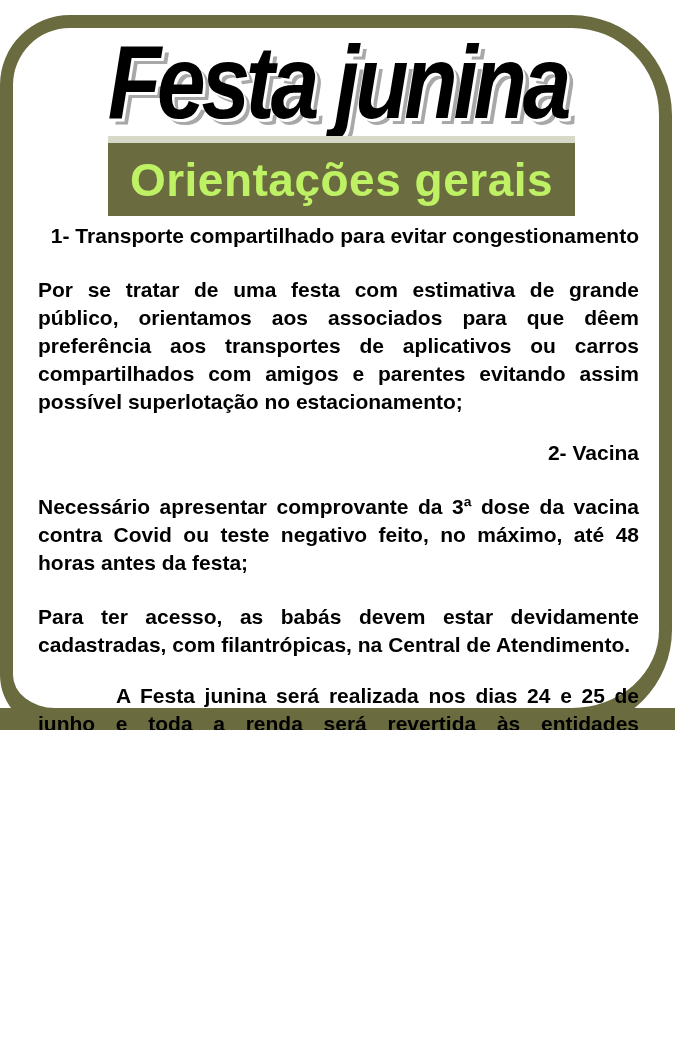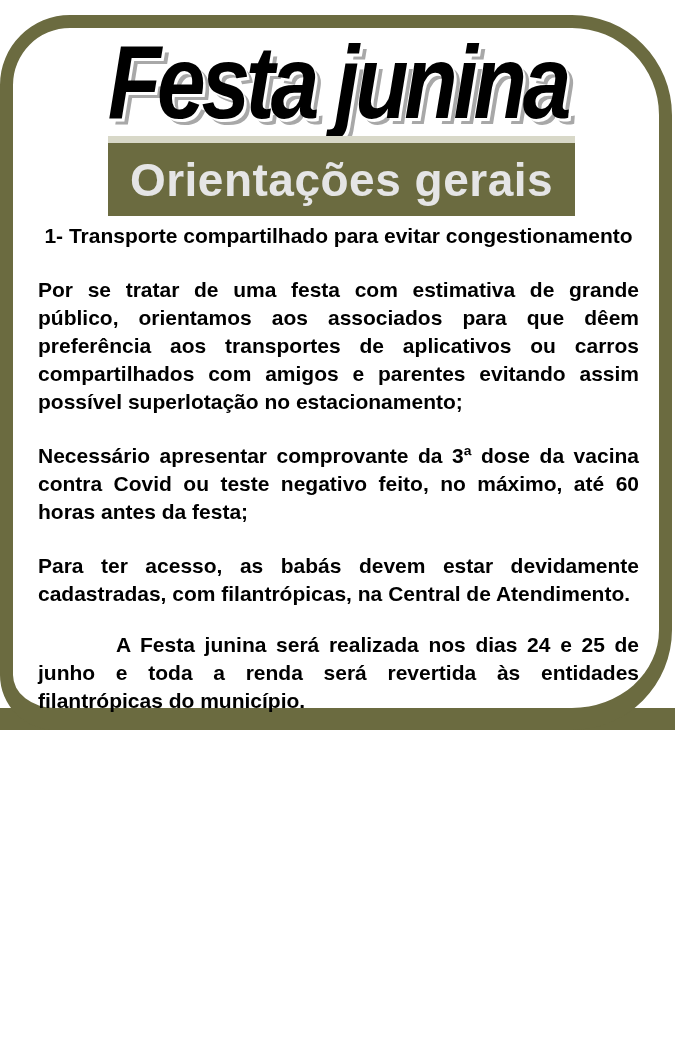--- a/index.html
+++ b/index.html
@@ -25,26 +25,26 @@
     transform:scaleX(0.84); color:#000;
     text-shadow:3px 3px 0 #ffffff, 7px 6px 0 var(--color-title_shadow,#A8A8A8);
     white-space:nowrap;
   }
   .banner {
     position:absolute; top:136px; left:108px; width:467px; height:80px;
     background:var(--color-banner,#6B6B40);
     border-top:7px solid var(--color-banner_highlight,#D8D8C8);
     display:flex; align-items:center; justify-content:center;
   }
-  .banner-label { color:#e5e5e5; font-size:46px; font-weight:bold; letter-spacing:0.5px; }
+  .banner-label { color:#bef264; font-size:46px; font-weight:bold; letter-spacing:0.5px; }
   .body-text {
     position:absolute; top:222px; left:38px; width:601px;
     font-size:21px; font-weight:bold; line-height:28px; color:#000;
   }
-  .sec-head { text-align:center; }
+  .sec-head { text-align:right; }
   .sec-body { text-align:justify; margin-bottom:23px;margin-top:26px; }
   .closing  { text-align:justify; text-indent:78px; }
   .logo {
     position:absolute; top:934px; right:24px; width:100px; text-align:right;
   }
   .logo svg { display:block; margin:0 auto; }
   .logo-text {
     margin-top:2px; color:var(--color-logo_green,#2E9B4F);
     font-size:10px; font-weight:bold; line-height:11px;
     text-shadow:0.6px 0.6px 0 #bfe0c8;
@@ -62,21 +62,22 @@
 
   <div class="banner">
     <span class="banner-label">Orientações gerais</span>
   </div>
 
   <div class="body-text">
 
     <p class="sec-head">1- Transporte compartilhado para evitar congestionamento</p>
     <p class="sec-body">Por se tratar de uma festa com estimativa de grande público, orientamos aos associados para que dêem preferência aos transportes de aplicativos ou carros compartilhados com amigos e parentes evitando assim possível superlotação no estacionamento;</p>
 
-    <p class="sec-body">Necessário apresentar comprovante da 3ª dose da vacina contra Covid ou teste negativo feito, no máximo, até 60 horas antes da festa;</p>
+    <p class="sec-head">2- Vacina</p>
+    <p class="sec-body">Necessário apresentar comprovante da 3ª dose da vacina contra Covid ou teste negativo feito, no máximo, até 48 horas antes da festa;</p>
 
 
 
     <p class="sec-body">Para ter acesso, as babás devem estar devidamente cadastradas, com filantrópicas, na Central de Atendimento.</p>
 
     <p class="closing">A Festa junina será realizada nos dias 24 e 25 de junho e toda a renda será revertida às entidades filantrópicas do município.</p>
   </div>
 
   <div class="logo">
     <span>

